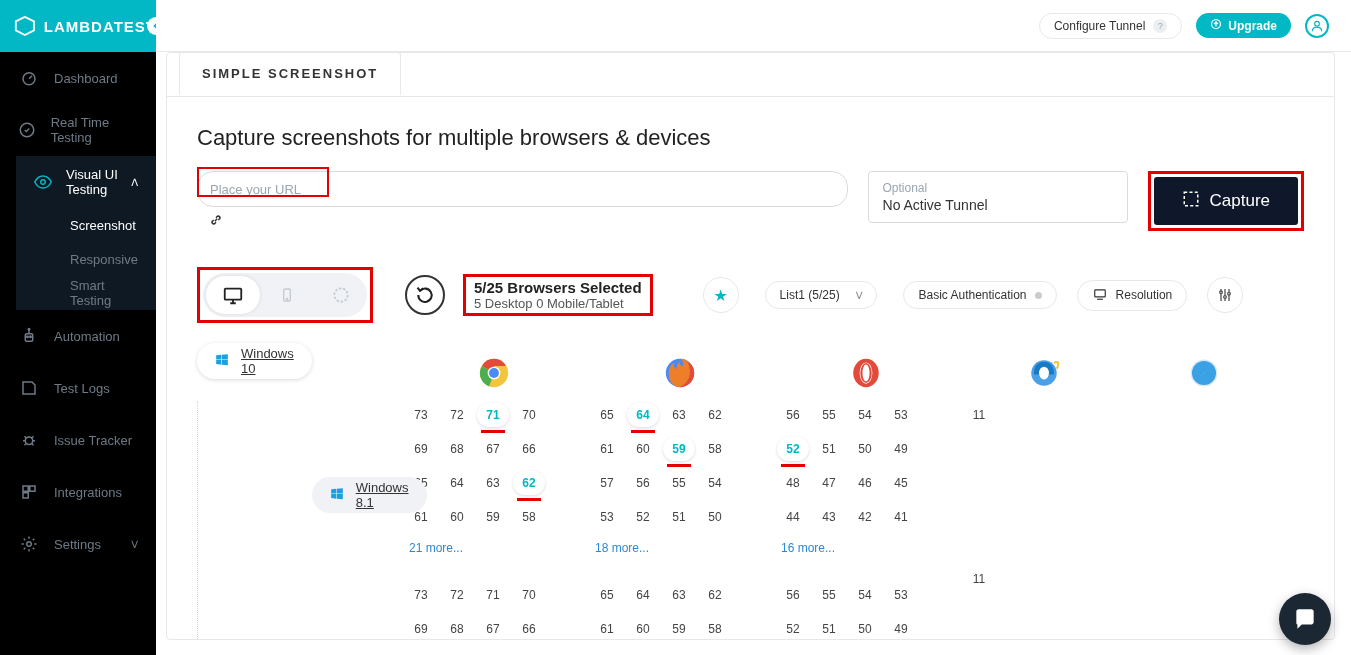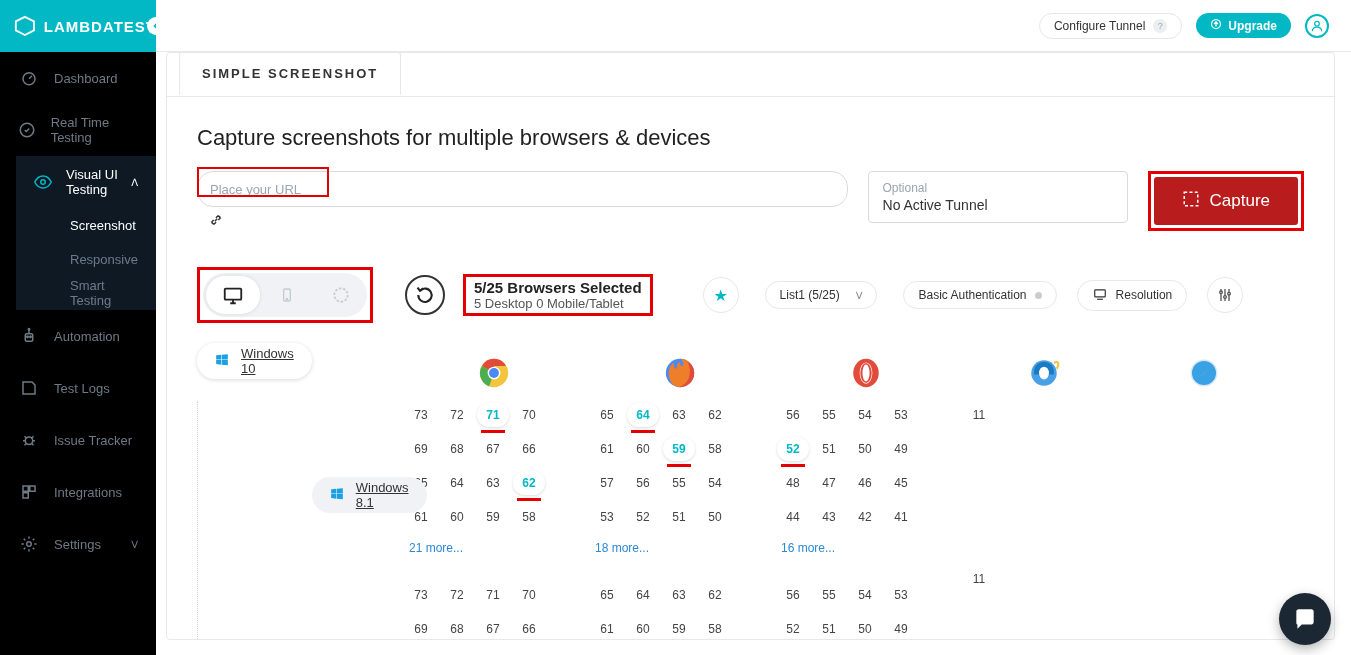--- a/index.html
+++ b/index.html
@@ -37,21 +37,21 @@
   .input-row{display:flex;gap:20px;align-items:flex-start;}
   .url-box{flex:1;position:relative;}
   .url-input{width:100%;height:36px;border:1px solid #d7dbe0;border-radius:16px;padding:0 12px;font-size:13px;color:#333;}
   .url-input::placeholder{color:#9aa6b1;}
   .url-link-icon{position:absolute;left:12px;top:42px;color:#555;}
   .tunnel-box{width:260px;}
   .tunnel-box-inner{border:1px solid #d7dbe0;border-radius:4px;padding:8px 14px;height:52px;display:flex;flex-direction:column;justify-content:center;}
   .tunnel-box .t1{font-size:12px;color:#9aa6b1;}
   .tunnel-box .t2{font-size:14px;color:#333;margin-top:2px;}
   .capture-wrap{padding:3px;border:3px solid #e40000;}
-  .capture-btn{background:#b91c1c;color:#fff;border-radius:3px;height:48px;padding:0 28px;display:flex;align-items:center;gap:10px;font-size:17px;}
+  .capture-btn{background:#0f172a;color:#fff;border-radius:3px;height:48px;padding:0 28px;display:flex;align-items:center;gap:10px;font-size:17px;}
 
   .hl-url{position:absolute;border:2px solid #e40000;}
 
   .toolbar-row{display:flex;align-items:center;margin-top:36px;gap:12px;}
   .device-toggle-wrap{border:3px solid #e40000;padding:3px;}
   .device-toggle{display:flex;background:#f0f2f5;border-radius:26px;height:44px;width:164px;align-items:center;padding:3px;}
   .device-toggle .dev{flex:0 0 54px;height:38px;border-radius:20px;display:flex;align-items:center;justify-content:center;color:#9aa6b1;}
   .device-toggle .dev.active{background:#fff;color:#222;box-shadow:0 0 4px rgba(0,0,0,0.1);}
   .reset-btn{width:40px;height:40px;border:2px solid #333;border-radius:50%;display:flex;align-items:center;justify-content:center;margin:0 6px 0 20px;}
   .sel-box{border:3px solid #e40000;padding:2px 8px;}

